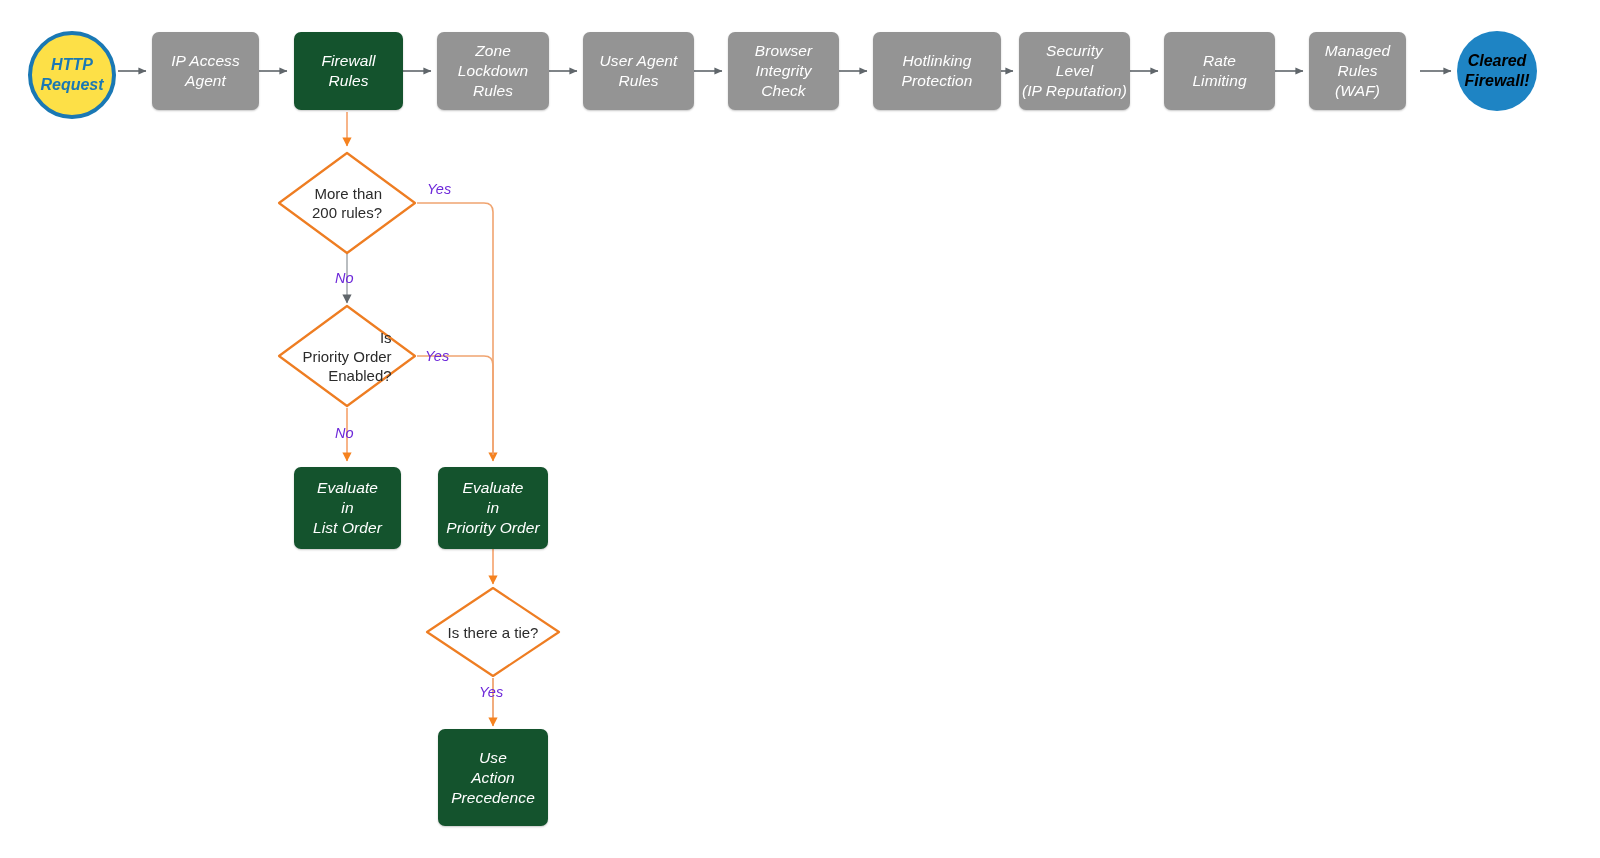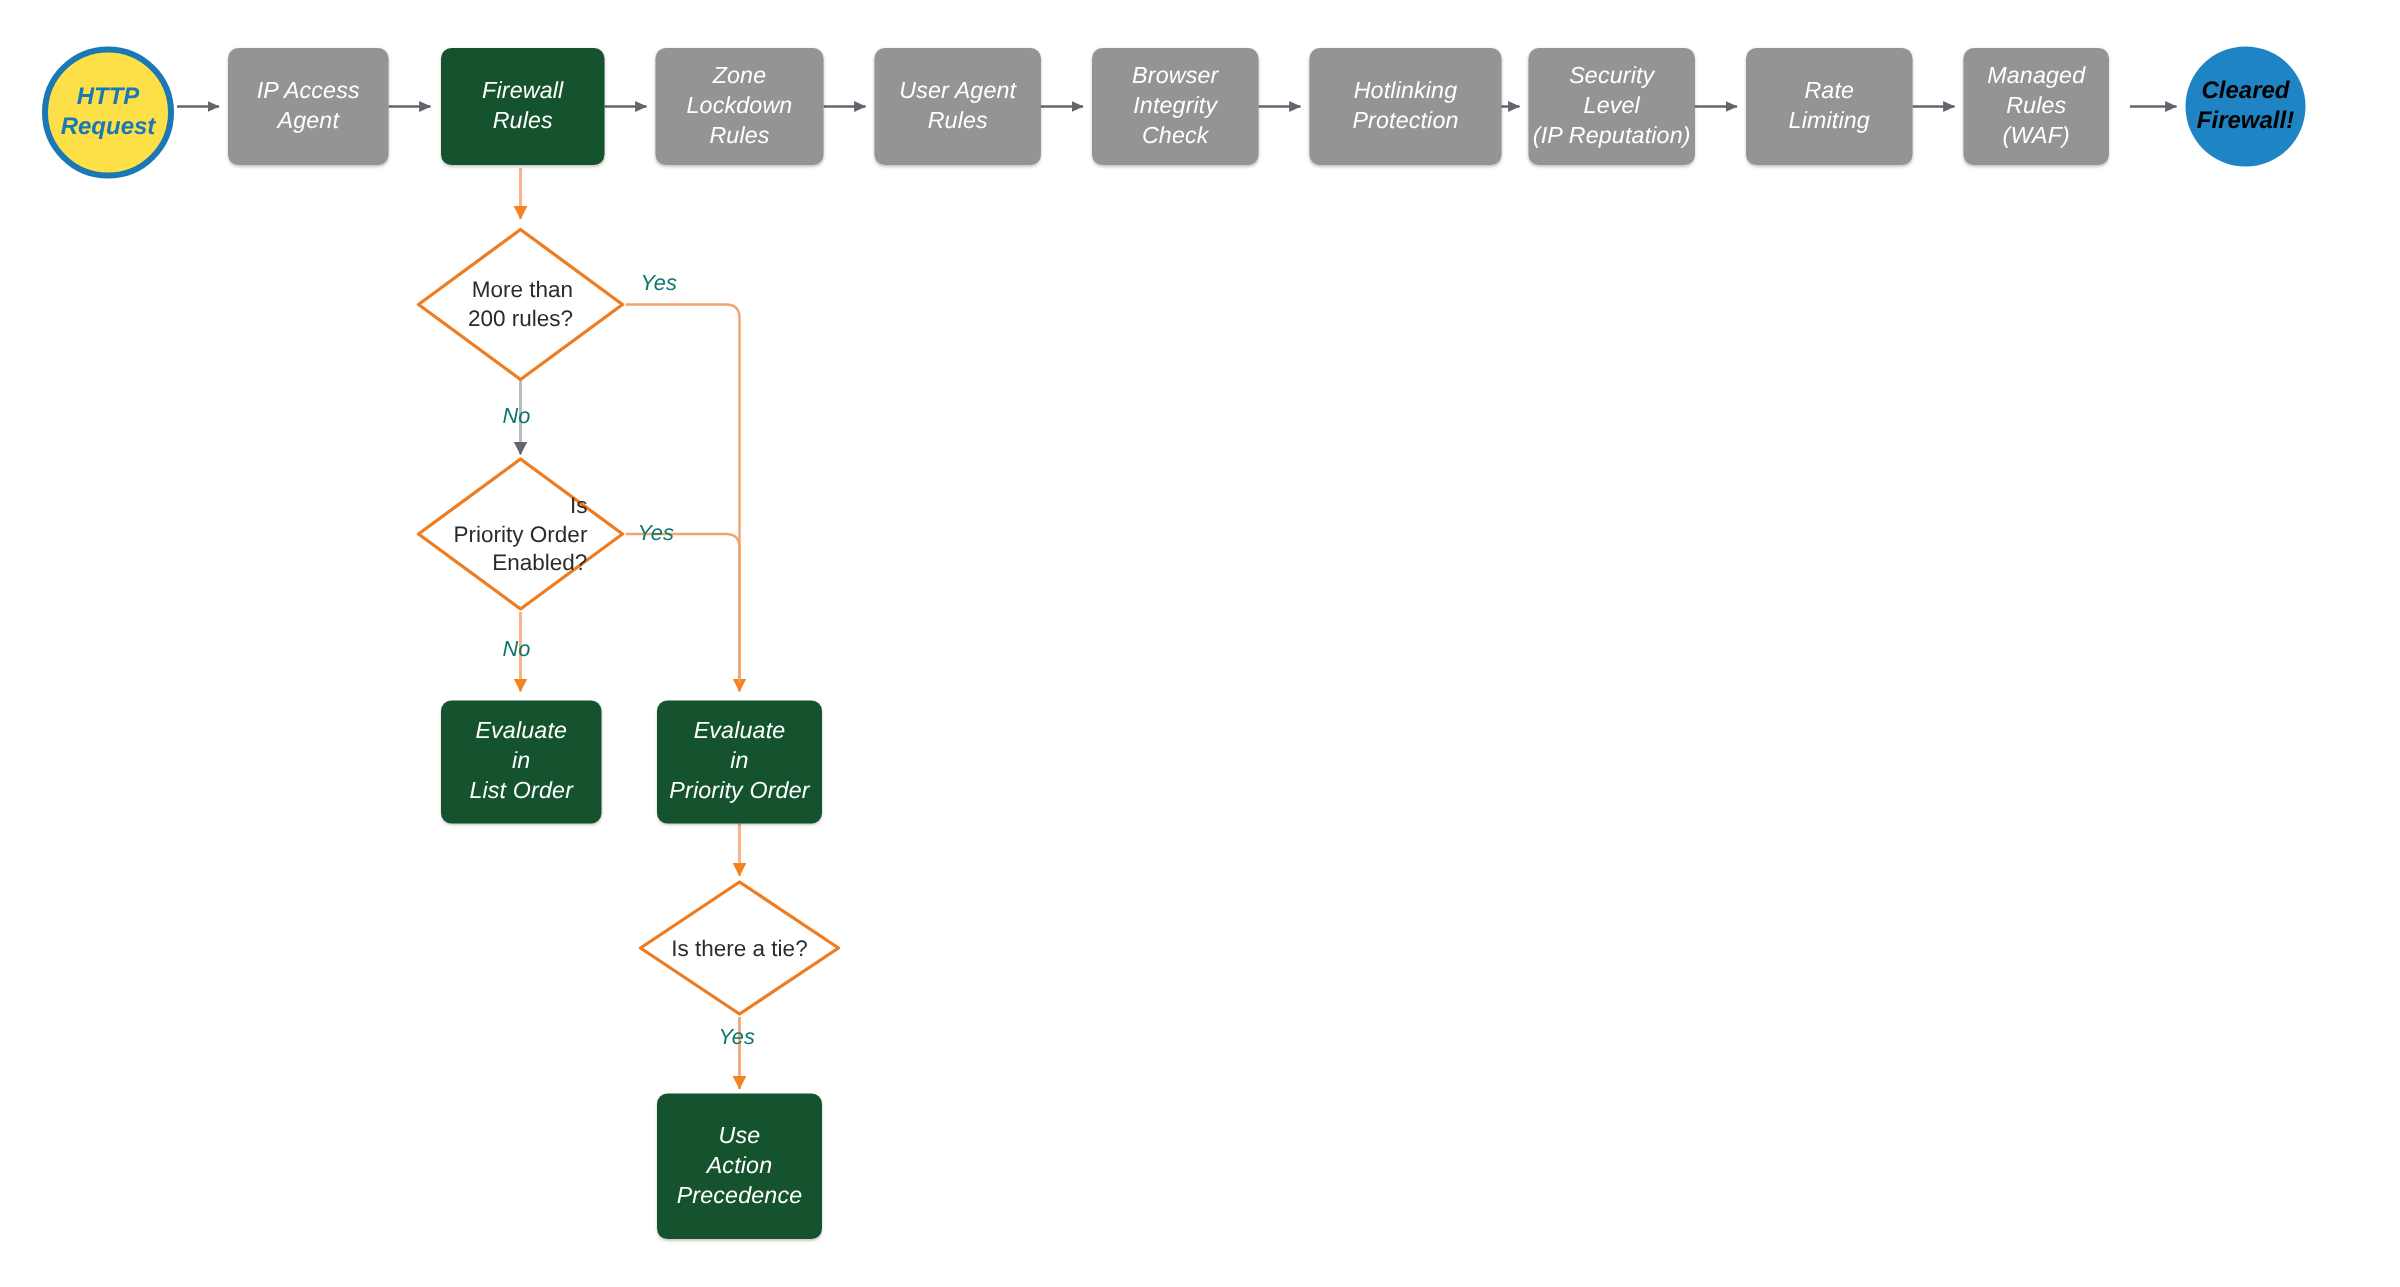--- a/index.html
+++ b/index.html
@@ -89,21 +89,21 @@
     font-size: 15px;
     line-height: 19px;
     white-space: pre-line;
   }
 
   
   .edge-label {
     position: absolute;
     font-style: italic;
     font-size: 14.5px;
-    color: #0f766e;
+    color: #6d28d9;
     white-space: nowrap;
   }
 
   .ml { white-space: pre-line; }
 </style>
 </head>
 <body>
 
 <div id="canvas">
 

